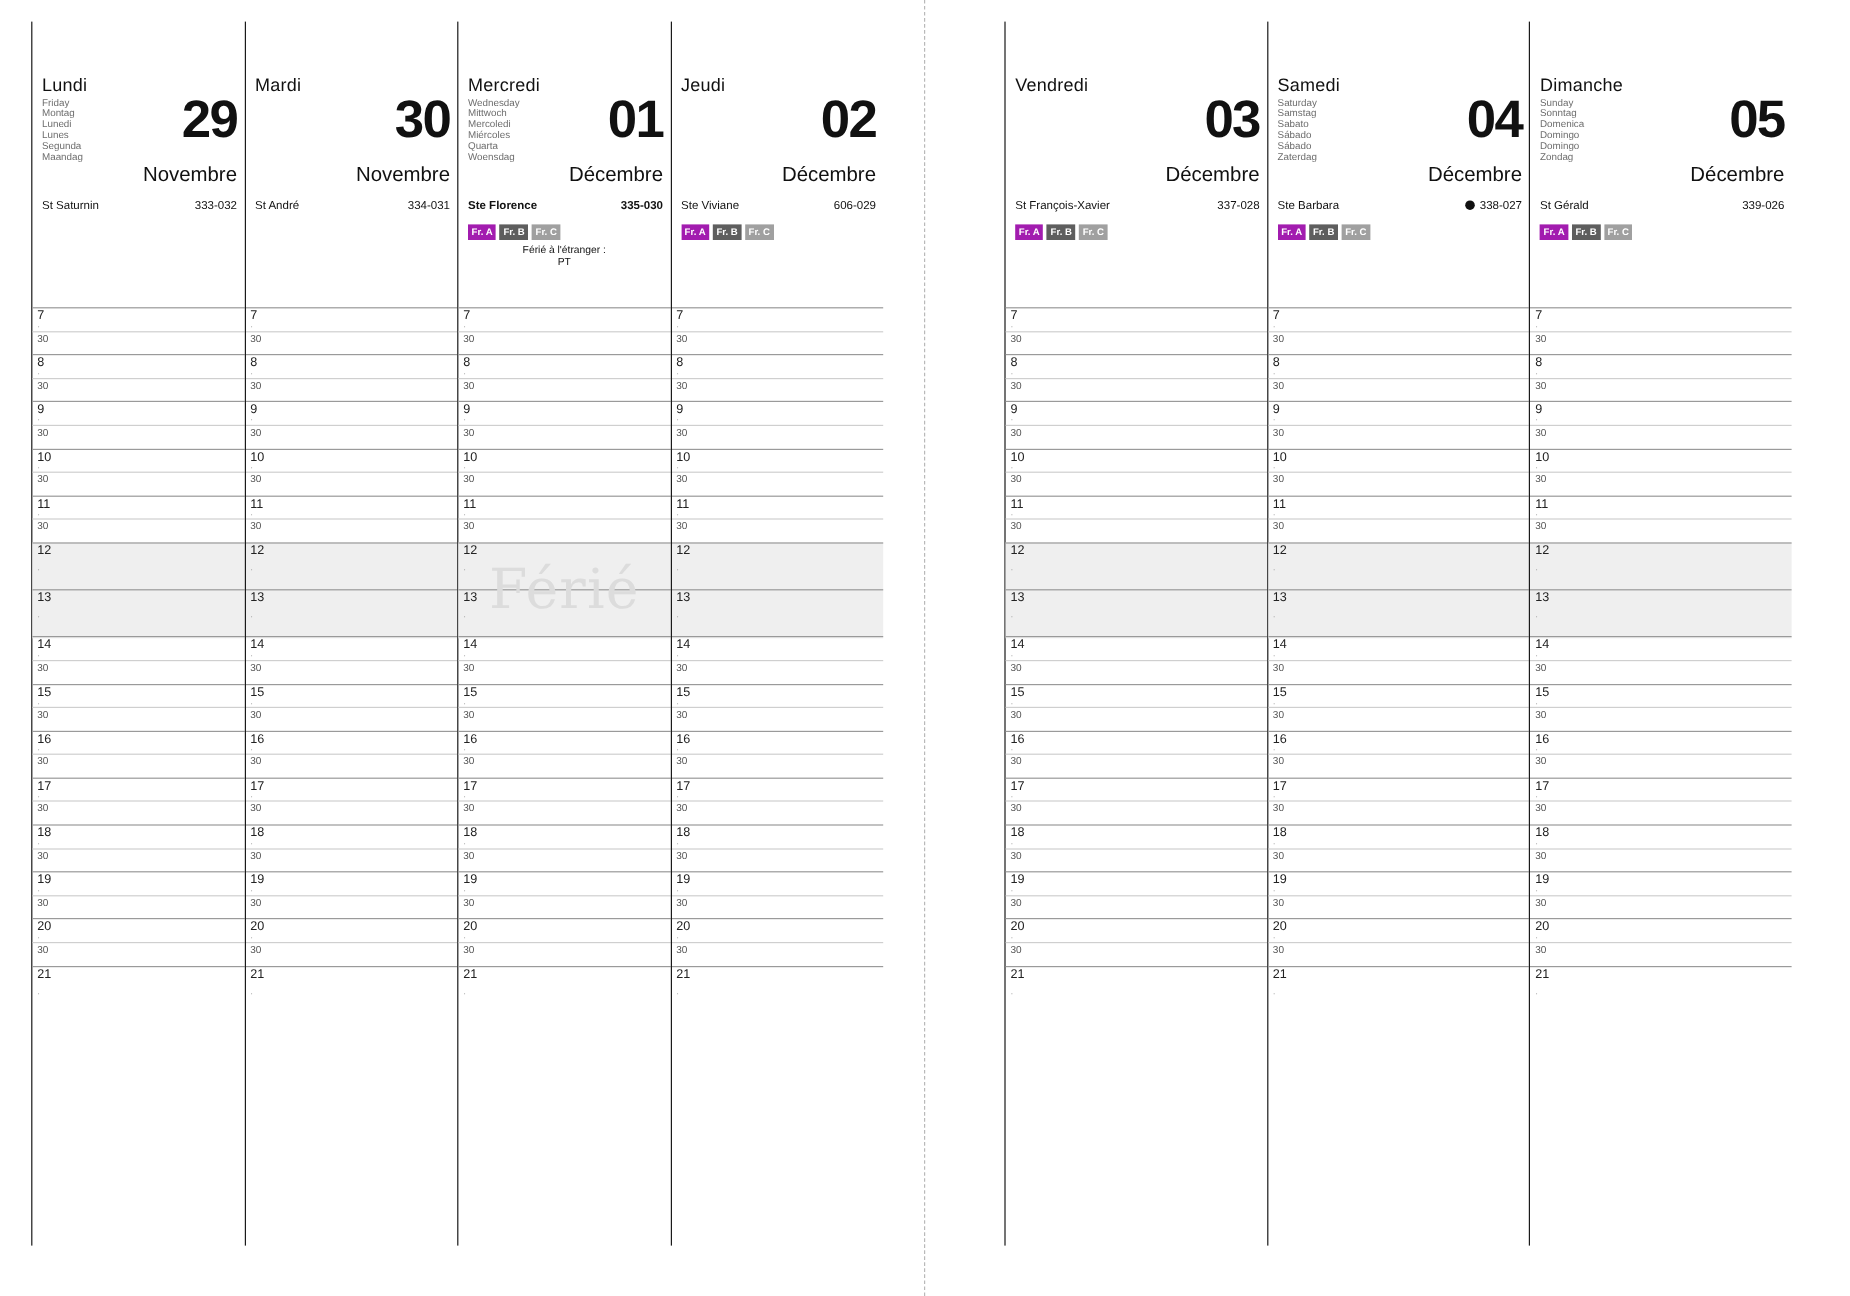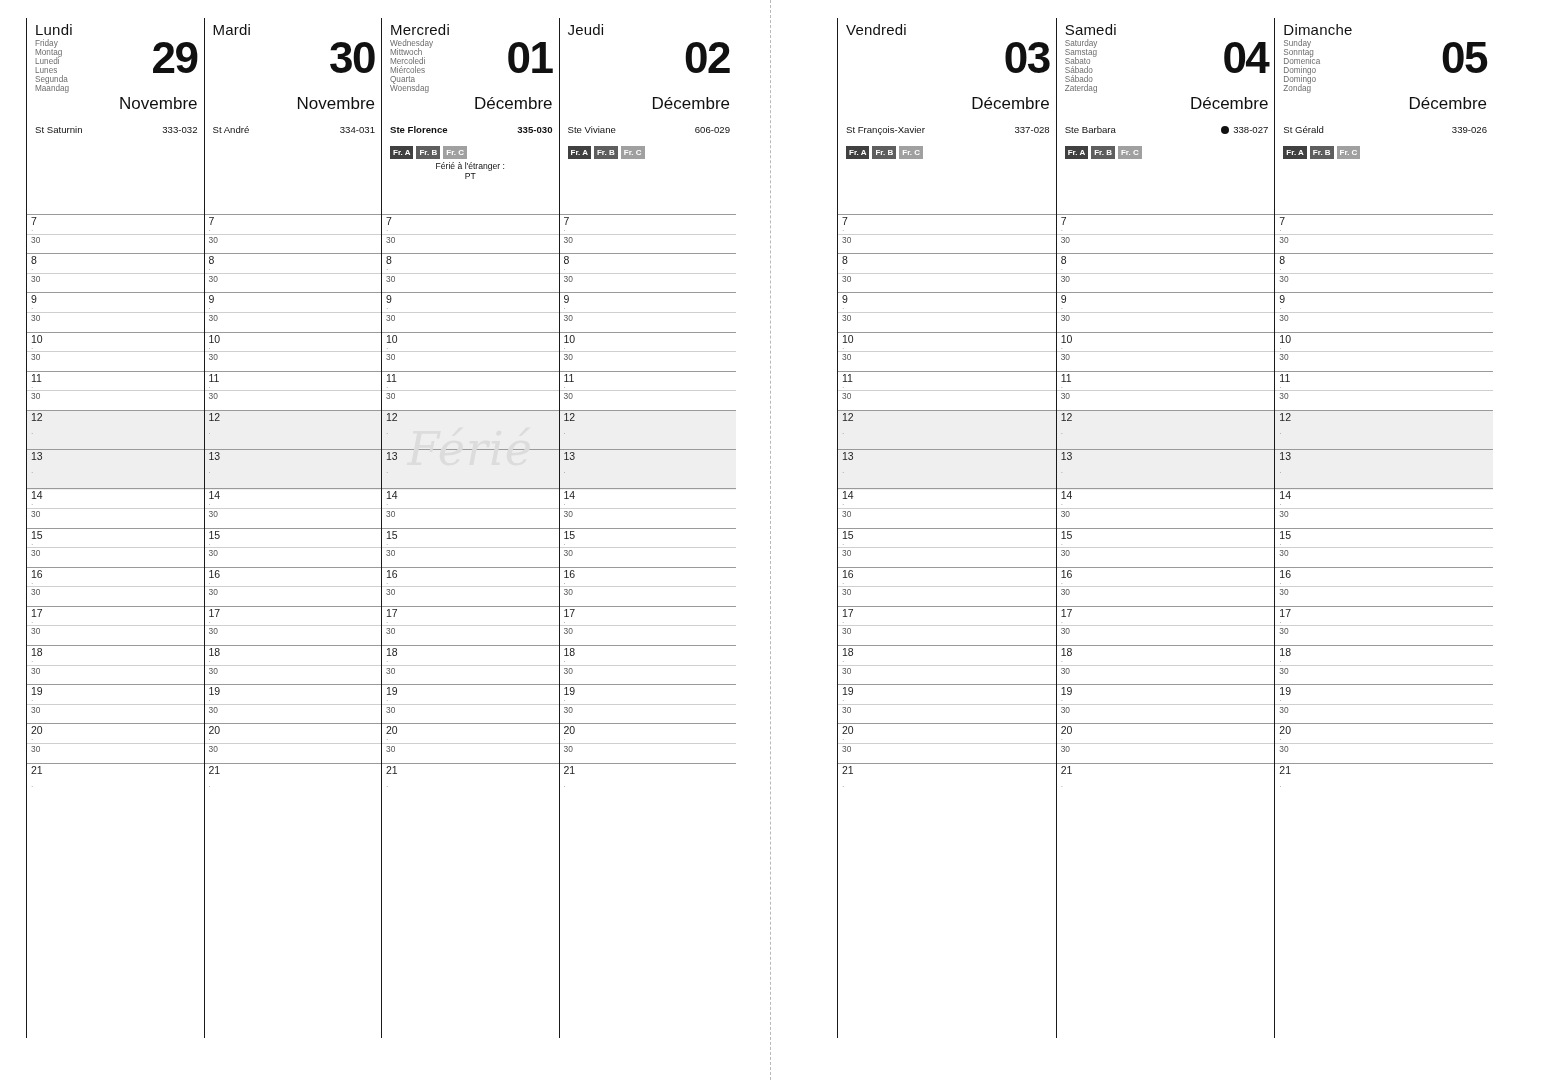--- a/index.html
+++ b/index.html
@@ -23,58 +23,58 @@
 
   .daygrid { position:absolute; top:18px; height:1020px; display:flex; }
   .half.left .daygrid { left:26px; width:710px; }
   .half.right .daygrid { left:66px; width:656px; }
 
   .daycol { position:relative; flex:1 1 0; border-left:1px solid #1a1a1a; }
   .daycol:first-child { border-left:1px solid #1a1a1a; }
   .daycol .inner { position:relative; height:100%; }
 
   
-  .dayhead { position:relative; height:104px; padding:4px 6px 0 8px; }
+  .dayhead { position:relative; height:104px; padding:4px 6px 0 8px;margin-top:42px; }
   .dname { font-size:15px; font-weight:400; letter-spacing:.2px; line-height:15px; color:#111; }
   .dlangs { margin-top:2px; font-size:8.2px; line-height:9.1px; color:#6d6d6d; }
   .dnum { position:absolute; right:6px; top:20px; font-size:44px; font-weight:700;
           letter-spacing:-1.5px; line-height:40px; color:#111; }
   .dmonth { position:absolute; right:6px; top:76px; font-size:17px; font-weight:400; color:#111; }
 
   .saintrow { position:relative; height:19px; padding:0 6px 0 8px; font-size:9.6px; color:#111; }
   .saint { position:absolute; left:8px; top:2px; }
   .saint.bold { font-weight:bold; }
   .daynum-right { position:absolute; right:6px; top:2px; font-size:9.6px; color:#111; }
   .daynum-right.bold { font-weight:bold; }
   .moon { display:inline-block; width:8px; height:8px; border-radius:50%;
           background:#111; margin-right:4px; vertical-align:-1px; }
 
   .zones { position:relative; height:16px; padding-left:8px; }
-  .zone { display:inline-block; background:#404040; color:#fff; font-size:8px;
+  .zone { display:inline-block; background:#a21caf; color:#fff; font-size:8px;
           line-height:11px; padding:1px 3px 1px 3px; margin-right:3px; font-weight:bold; }
   .zone.b { background:#5e5e5e; }
   .zone.c { background:#a0a0a0; }
 
   .note { font-size:8.6px; text-align:center; color:#111; line-height:10px; margin-top:4px; }
 
   
   .rules { position:absolute; left:0; right:0; top:196px; bottom:26px; }
   .slot { position:relative; height:39.2px; }
   .slot .line { position:absolute; left:0; right:0; top:0; border-top:1px solid #cfcfcf; }
   .slot .line.major { border-top:1px solid #9a9a9a; }
   .slot .lbl { position:absolute; left:4px; top:1px; font-size:10.5px; color:#222; }
   .slot .lbl.half { font-size:8.4px; color:#555; }
   .slot .dots { position:absolute; left:4px; top:13px; font-size:7px; color:#9a9a9a; letter-spacing:2px; }
 
   
   .band { position:absolute; left:0; right:0; background:#efefef; }
 
   .ferie-word { position:absolute; left:0; right:0; top:0; height:100%;
                 display:flex; align-items:center; justify-content:center;
-                font-family:"DejaVu Serif", serif; font-style:italic;
+                font-family:"DejaVu Serif", serif; 
                 font-size:46px; color:#dcdcdc; letter-spacing:1px;
                 pointer-events:none;text-align:right; }
 </style>
 </head>
 <body>
 
 <div class="page">
 
   <div class="spine"></div>
 

